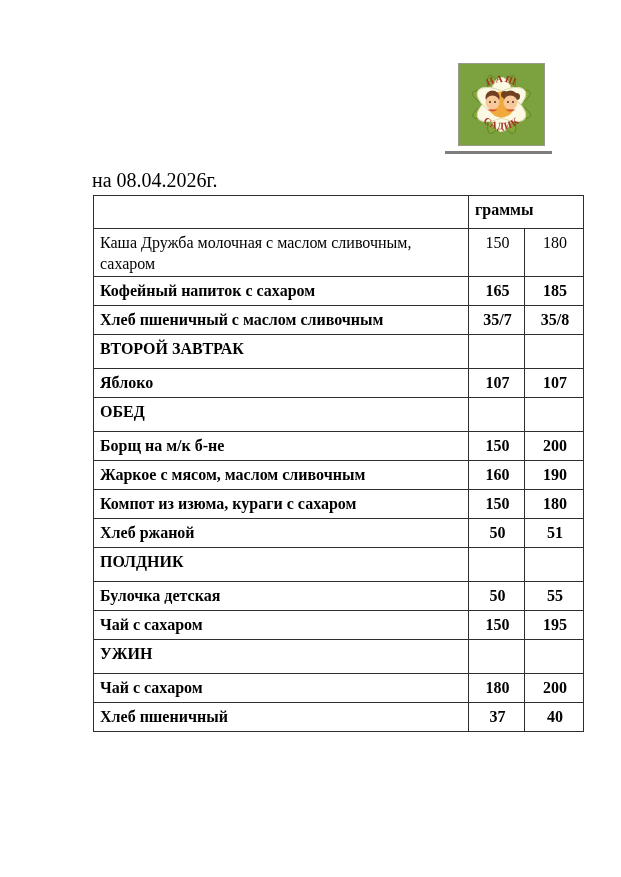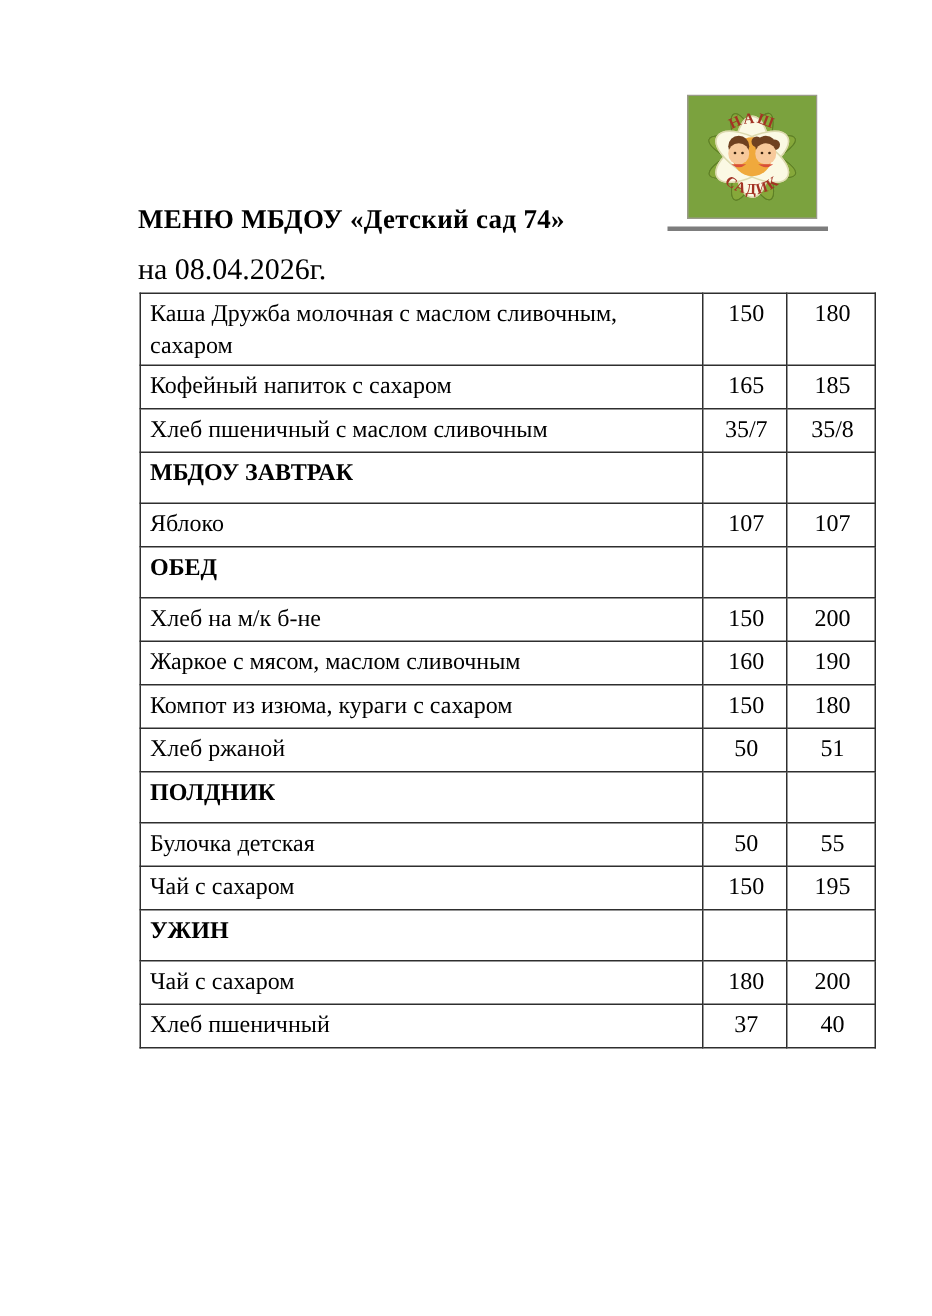--- a/index.html
+++ b/index.html
@@ -20,21 +20,21 @@
   }
   table.menu-table td {
     border:1px solid #2e2e2e; vertical-align:top;
     padding:4px 4px 0 6px; line-height:1.3; overflow:hidden;
   }
   td.spacer { border:none; }
   td.bold { font-weight:bold; }
   td.num { text-align:center; padding-left:2px; padding-right:2px; }
   tr.h-grams  { height:33px; }
   tr.h-head   { height:34px; }
-  tr.h-item   { height:29px; }
+  tr.h-item   { height:29px;font-weight:bold; }
   tr.h-item2  { height:48px;margin-left:35px; }
   tr.h-section{ height:34px; }
 </style>
 </head>
 <body>
 
 <div class="page">
 
   <div class="logo">
     <svg viewBox="0 0 87 83" xmlns="http://www.w3.org/2000/svg">
@@ -81,62 +81,65 @@
           <textPath href="#arcTop" startOffset="50%" text-anchor="middle">НАШ</textPath>
         </text>
         <text font-size="10" font-weight="bold" fill="#a33324" font-family="Liberation Serif, serif" letter-spacing="1">
           <textPath href="#arcBottom" startOffset="50%" text-anchor="middle">САДИК</textPath>
         </text>
       </g>
     </svg>
   </div>
   <div class="logo-underline"></div>
 
-  <div class="title">МЕНЮ МБДОУ «Детский сад 74»</div>
   <div class="date">на 08.04.2026г.</div>
 
   <table class="menu-table">
     <colgroup>
         <col style="width:375px">
         <col style="width:56px">
         <col style="width:59px">
       </colgroup>
     <tbody>
+        <tr class="h-grams">
+      <td class="spacer"></td>
+      <td class="bold" colspan="2">граммы</td>
+    </tr>
     <tr class="h-item2">
       <td>Каша Дружба молочная с маслом сливочным, сахаром</td>
       <td class="num">150</td>
       <td class="num">180</td>
     </tr>
     <tr class="h-item">
       <td>Кофейный напиток с сахаром</td>
       <td class="num">165</td>
       <td class="num">185</td>
     </tr>
     <tr class="h-item">
       <td>Хлеб пшеничный с маслом сливочным</td>
       <td class="num">35/7</td>
       <td class="num">35/8</td>
     </tr>
     <tr class="h-section">
-      <td class="bold">МБДОУ ЗАВТРАК</td>
+      <td class="bold">ВТОРОЙ ЗАВТРАК</td>
       <td class="num"></td>
       <td class="num"></td>
     </tr>
     <tr class="h-item">
       <td>Яблоко</td>
       <td class="num">107</td>
       <td class="num">107</td>
     </tr>
     <tr class="h-section">
       <td class="bold">ОБЕД</td>
       <td class="num"></td>
       <td class="num"></td>
     </tr>
     <tr class="h-item">
-      <td>Хлеб на м/к б-не</td>
+      <td>Борщ на м/к б-не</td>
       <td class="num">150</td>
       <td class="num">200</td>
     </tr>
     <tr class="h-item">
       <td>Жаркое с мясом, маслом сливочным</td>
       <td class="num">160</td>
       <td class="num">190</td>
     </tr>
     <tr class="h-item">
       <td>Компот из изюма, кураги с сахаром</td>

